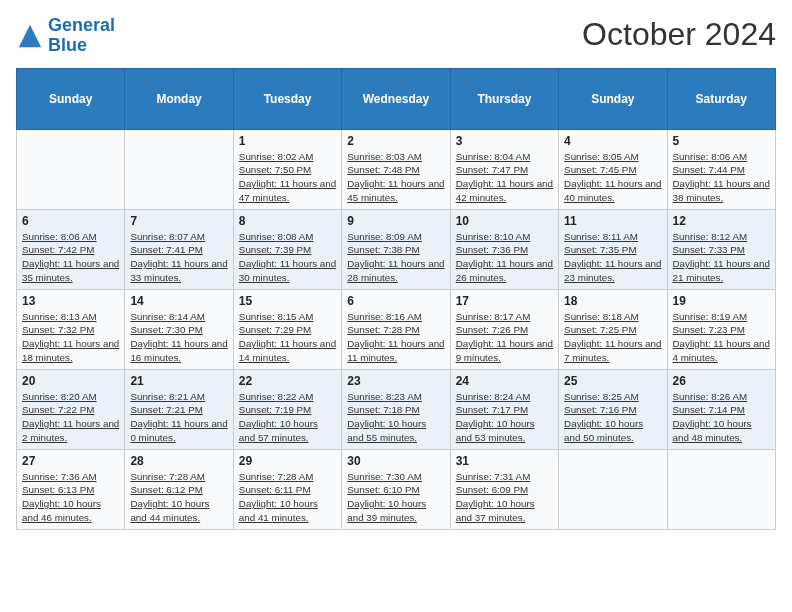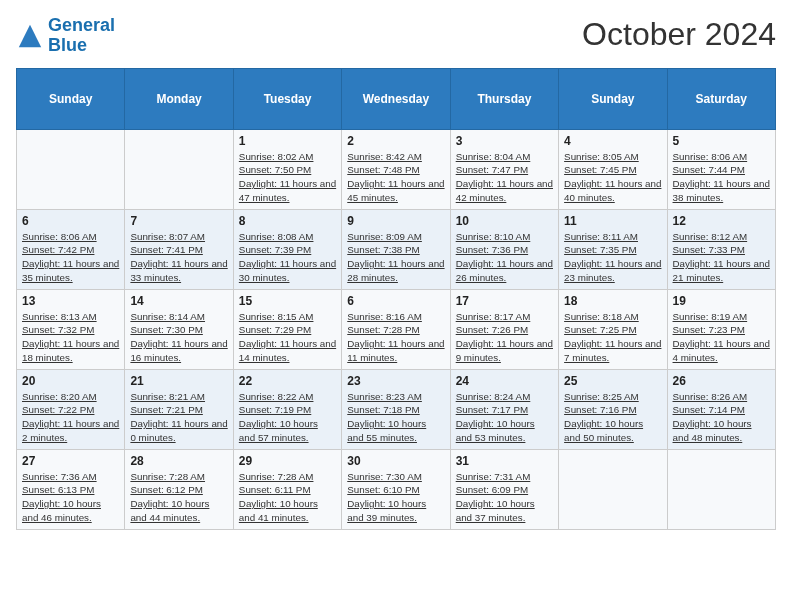--- a/index.html
+++ b/index.html
@@ -124,21 +124,21 @@
         <td></td>
         <td></td>
         <td>
           <span class="day-num">1</span>
           <div class="day-info">Sunrise: 8:02 AM
 Sunset: 7:50 PM
 Daylight: 11 hours and 47 minutes.</div>
         </td>
         <td>
           <span class="day-num">2</span>
-          <div class="day-info">Sunrise: 8:42 AM
+          <div class="day-info">Sunrise: 8:03 AM
 Sunset: 7:48 PM
 Daylight: 11 hours and 45 minutes.</div>
         </td>
         <td>
           <span class="day-num">3</span>
           <div class="day-info">Sunrise: 8:04 AM
 Sunset: 7:47 PM
 Daylight: 11 hours and 42 minutes.</div>
         </td>
         <td>

